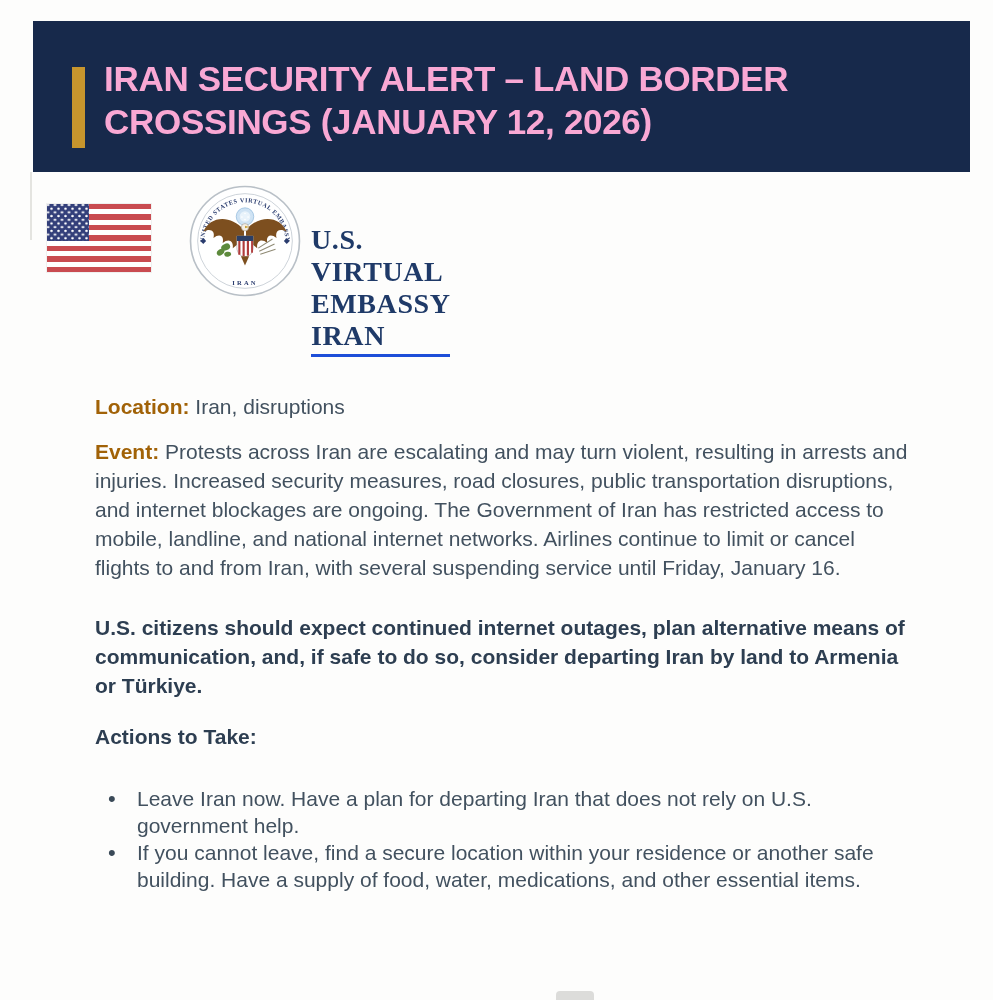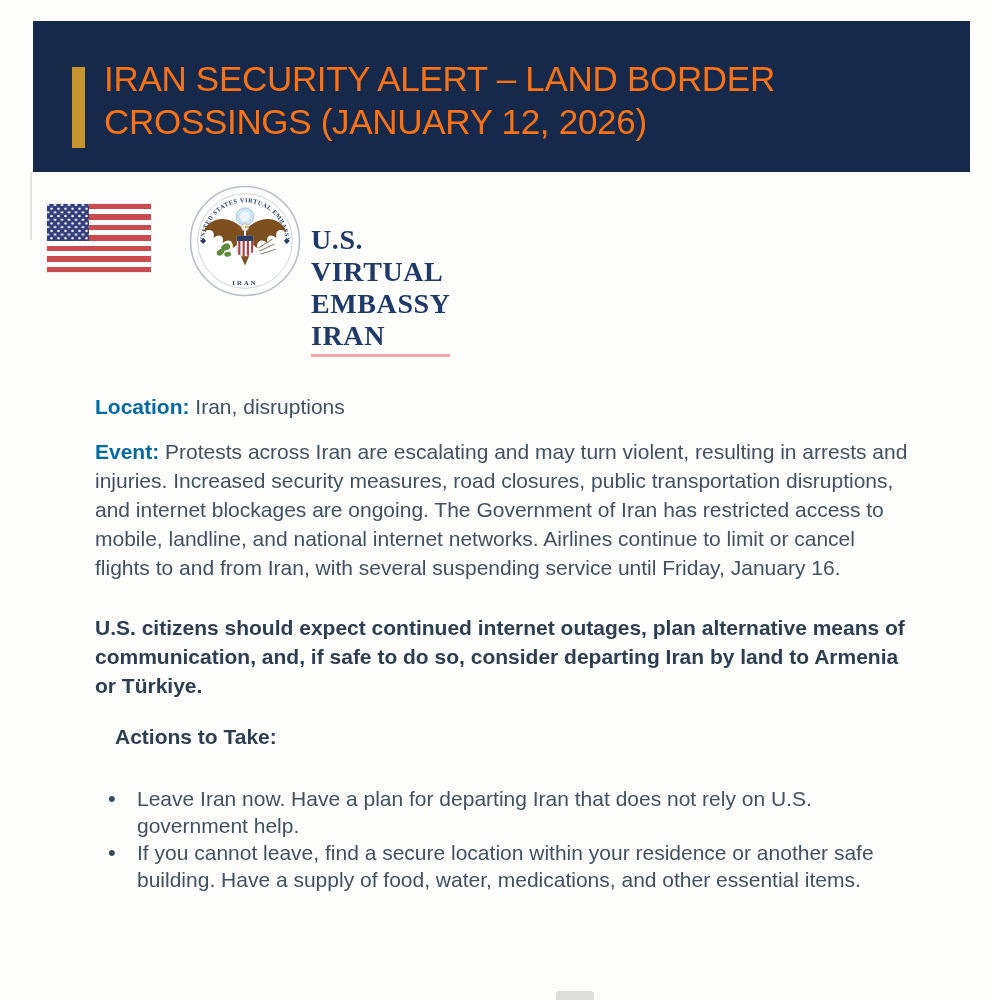--- a/index.html
+++ b/index.html
@@ -21,24 +21,24 @@
   .banner .accent-bar {
     position: absolute;
     left: 39px; top: 46px;
     width: 13px; height: 81px;
     background: #c7952d;
   }
   .banner .banner-title {
     position: absolute;
     left: 71px; top: 36px;
     width: 780px;
-    color: #f97316;
+    color: #f9a8d4;
     font-size: 35px;
     line-height: 43px;
-    font-weight: 400;
+    font-weight: 700;
     letter-spacing: -0.3px;
   }
 
   
   .masthead { position: absolute; left: 0; top: 0; }
 
   .flag {
     position: absolute;
     left: 47px; top: 204px;
     width: 104px; height: 68px;
@@ -66,55 +66,54 @@
 
   .embassy-title {
     position: absolute;
     left: 311px; top: 224px;
     font-family: "Liberation Serif", serif;
     font-weight: bold;
     font-size: 28px;
     letter-spacing: 0.6px;
     color: #1f3a68;
     text-decoration: none;
-    border-bottom: 3px solid #fca5a5;
+    border-bottom: 3px solid #1d4ed8;
     padding-bottom: 2px;
     display: inline-block;
   }
 
   .edge-artifact {
     position: absolute;
     left: 30px; top: 172px;
     width: 2px; height: 68px;
     background: #e4e4e0;
   }
 
   
   .content {
     position: absolute;
     left: 95px; top: 392px;
     width: 813px;
     color: #42515f;
     font-size: 21px;
     line-height: 29px;
   }
-  .content b, .content .label { font-weight: bold; color: #0369a1; }
+  .content b, .content .label { font-weight: bold; color: #a16207; }
   .para-location { margin: 0; }
   .para-event { margin-top: 16px; }
   .para-advisory {
     margin-top: 31px;
     font-weight: bold;
     color: #2d3e51;
   }
   .actions-heading {
     margin-top: 22px;
     font-weight: bold;
     color: #2d3e51;
     font-size: 21px;
-    margin-left: 20px;
   }
   ul.actions-list {
     margin-top: 34px;
     list-style: none;
     line-height: 27px;
   }
   ul.actions-list li {
     position: relative;
     padding-left: 42px;
   }

